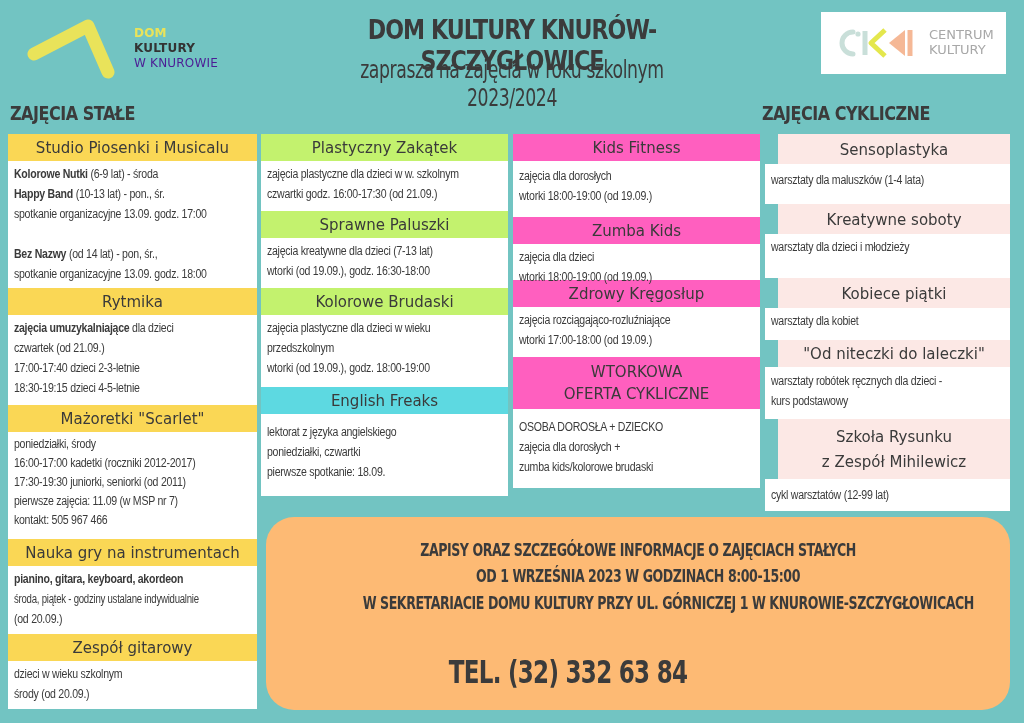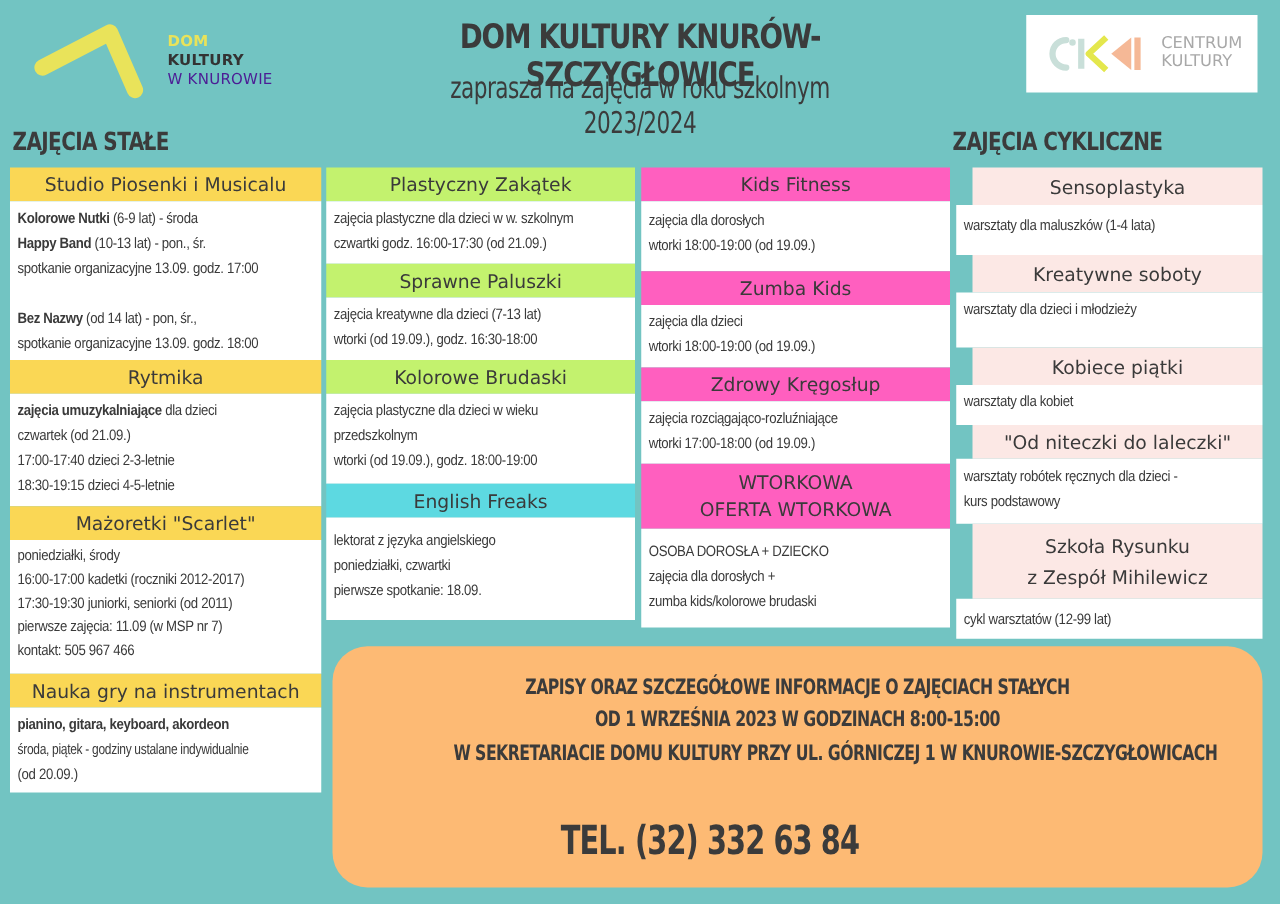--- a/index.html
+++ b/index.html
@@ -168,20 +168,27 @@
     </div>
   </div>
   <div class="card">
     <div class="card-head yellow">Nauka gry na instrumentach</div>
     <div class="card-body" style="height:68px;">
       <span class="ln"><b>pianino, gitara, keyboard, akordeon</b></span>
       <span class="ln" style="transform:scaleX(0.8);">środa, piątek - godziny ustalane indywidualnie</span>
       <span class="ln">(od 20.09.)</span>
     </div>
   </div>
+  <div class="card">
+    <div class="card-head yellow">Zespół gitarowy</div>
+    <div class="card-body" style="height:48px;">
+      <span class="ln">dzieci w wieku szkolnym</span>
+      <span class="ln">środy (od 20.09.)</span>
+    </div>
+  </div>
 </div>
 
 <div class="col col2">
   <div class="card">
     <div class="card-head green">Plastyczny Zakątek</div>
     <div class="card-body" style="height:50px;">
       <span class="ln">zajęcia plastyczne dla dzieci w w. szkolnym</span>
       <span class="ln">czwartki godz. 16:00-17:30 (od 21.09.)</span>
     </div>
   </div>
@@ -213,36 +220,36 @@
 <div class="col col3">
   <div class="card">
     <div class="card-head pink">Kids Fitness</div>
     <div class="card-body" style="height:56px;padding-top:5px;">
       <span class="ln">zajęcia dla dorosłych</span>
       <span class="ln">wtorki 18:00-19:00 (od 19.09.)</span>
     </div>
   </div>
   <div class="card">
     <div class="card-head pink">Zumba Kids</div>
-    <div class="card-body" style="height:50px;">
+    <div class="card-body" style="height:36px;">
       <span class="ln">zajęcia dla dzieci</span>
       <span class="ln">wtorki 18:00-19:00 (od 19.09.)</span>
     </div>
   </div>
   <div class="card">
     <div class="card-head pink">Zdrowy Kręgosłup</div>
     <div class="card-body" style="height:50px;">
       <span class="ln">zajęcia rozciągająco-rozluźniające</span>
       <span class="ln">wtorki 17:00-18:00 (od 19.09.)</span>
     </div>
   </div>
   <div class="card">
     <div class="card-head pink" style="line-height:22px;padding:4px 2px 4px 2px;">
       <span style="display:block;">WTORKOWA</span>
-      <span style="display:block;">OFERTA WTORKOWA</span>
+      <span style="display:block;">OFERTA CYKLICZNE</span>
     </div>
     <div class="card-body" style="height:79px;padding-top:8px;">
       <span class="ln">OSOBA DOROSŁA + DZIECKO</span>
       <span class="ln">zajęcia dla dorosłych +</span>
       <span class="ln">zumba kids/kolorowe brudaski</span>
     </div>
   </div>
 </div>
 
 <div class="col col4">

